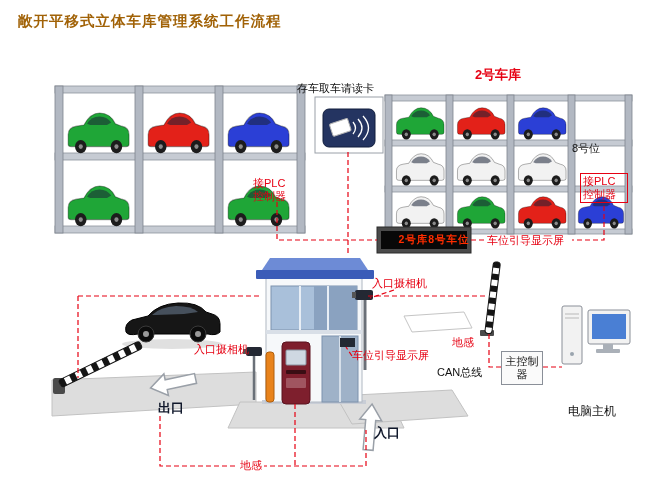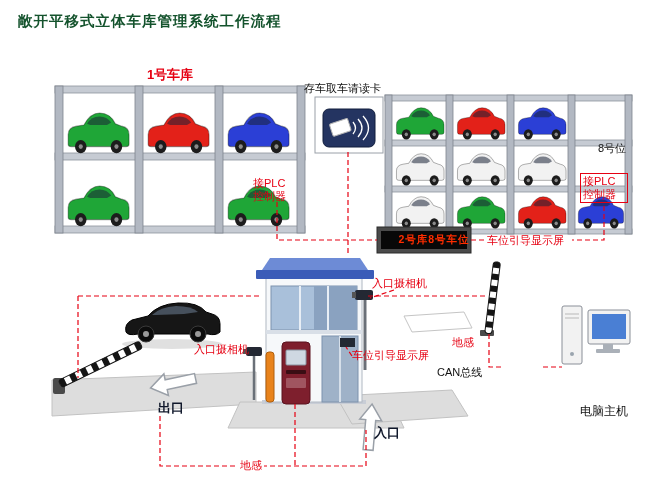--- a/index.html
+++ b/index.html
@@ -1,24 +1,24 @@
 <!DOCTYPE html>
 <html style="--label-red: #e60012; --car-green: #1fa637; --car-red: #e32119; --car-blue: #2b3fd6; --car-white: #f2f2f2; --led-text: #ff2d00; --roof-blue: #6d8bd6; --roof-edge: #3b5cb8; --kiosk-red: #7e1f2d; --screen-blue: #4a7fd4;"><head>
 <meta charset="utf-8">
 <style>
   *{margin:0;padding:0;box-sizing:border-box}
   body{background:#fff}
   .stage{position:relative;width:650px;height:500px;background:#fff;overflow:hidden;
          font-family:"Liberation Sans","DejaVu Sans",sans-serif}
   .stage > svg{position:absolute;left:0;top:0}
-  .title{position:absolute;left:18px;top:12px;font-size:14.5px;font-weight:bold;color:#14532d;letter-spacing:1px}
+  .title{position:absolute;left:18px;top:12px;font-size:14.5px;font-weight:bold;color:#a16207;letter-spacing:1px}
   .garage-title{position:absolute;width:80px;text-align:center;font-size:13px;font-weight:bold;color:var(--label-red,#e60012)}
   .lbl{position:absolute;font-size:11px;line-height:1.25;color:var(--label-red,#e60012);white-space:nowrap}
   .lbl.dark{color:#111}
-  .lbl.center{text-align:right}
+  .lbl.center{text-align:left}
   .plc{width:42px;line-height:1.2;white-space:normal}
   .plc.boxed{border:1px solid var(--label-red,#e60012);padding:1px 2px;width:48px}
   .led-text{position:absolute;left:381px;top:233px;width:106px;text-align:center;font-size:10.5px;
             font-weight:bold;color:var(--led-text,#ff2d00);letter-spacing:1px}
   .controller{position:absolute;left:501px;top:351px;width:42px;height:34px;border:1px solid #8a8f98;
               background:#fafafa;font-size:11px;line-height:1.2;color:#111;display:flex;
               align-items:center;justify-content:center;text-align:center}
   .gate{position:absolute;font-size:13px;font-weight:bold;color:#0f172a}
   .sensor-bottom{background:#fff;padding:0 2px}
   
@@ -197,37 +197,38 @@
       <path class="redline" d="M543 367 H562"></path>
       <path class="redline" d="M160 416 V466 H366 V430"></path>
       <path class="redline" d="M295 404 V466"></path>
       <path class="redline" d="M394 290 L370 298"></path>
       <path class="redline" d="M352 356 L346 347"></path>
     </g>
   </svg>
 
   <div class="title">敞开平移式立体车库管理系统工作流程</div>
 
-  <div class="garage-title" style="left:130px;top:66px">1号车库</div>
+  <div class="garage-title" style="left:458px;top:66px">2号车库</div>
 
   <div class="lbl dark center" style="left:297px;top:82px;width:84px">存车取车请读卡</div>
 
   <div class="lbl plc" style="left:253px;top:177px">接PLC控制器</div>
   <div class="lbl plc boxed" style="left:580px;top:173px">接PLC控制器</div>
   <div class="lbl dark center" style="left:572px;top:142px;width:54px">8号位</div>
 
   <div class="led-text">2号库8号车位</div>
   <div class="lbl" style="left:487px;top:234px">车位引导显示屏</div>
 
   <div class="lbl" style="left:372px;top:277px">入口摄相机</div>
   <div class="lbl" style="left:194px;top:343px">入口摄相机</div>
   <div class="lbl" style="left:352px;top:349px">车位引导显示屏</div>
 
   <div class="lbl" style="left:452px;top:336px">地感</div>
   <div class="lbl sensor-bottom" style="left:238px;top:459px">地感</div>
 
   <div class="lbl dark" style="left:437px;top:366px">CAN总线</div>
+  <div class="controller">主控制器</div>
   <div class="lbl dark center" style="left:568px;top:404px;width:60px;font-size:12px">电脑主机</div>
 
   <div class="gate" style="left:158px;top:399px">出口</div>
   <div class="gate" style="left:374px;top:424px">入口</div>
 
 </div>
 
 </body></html>

